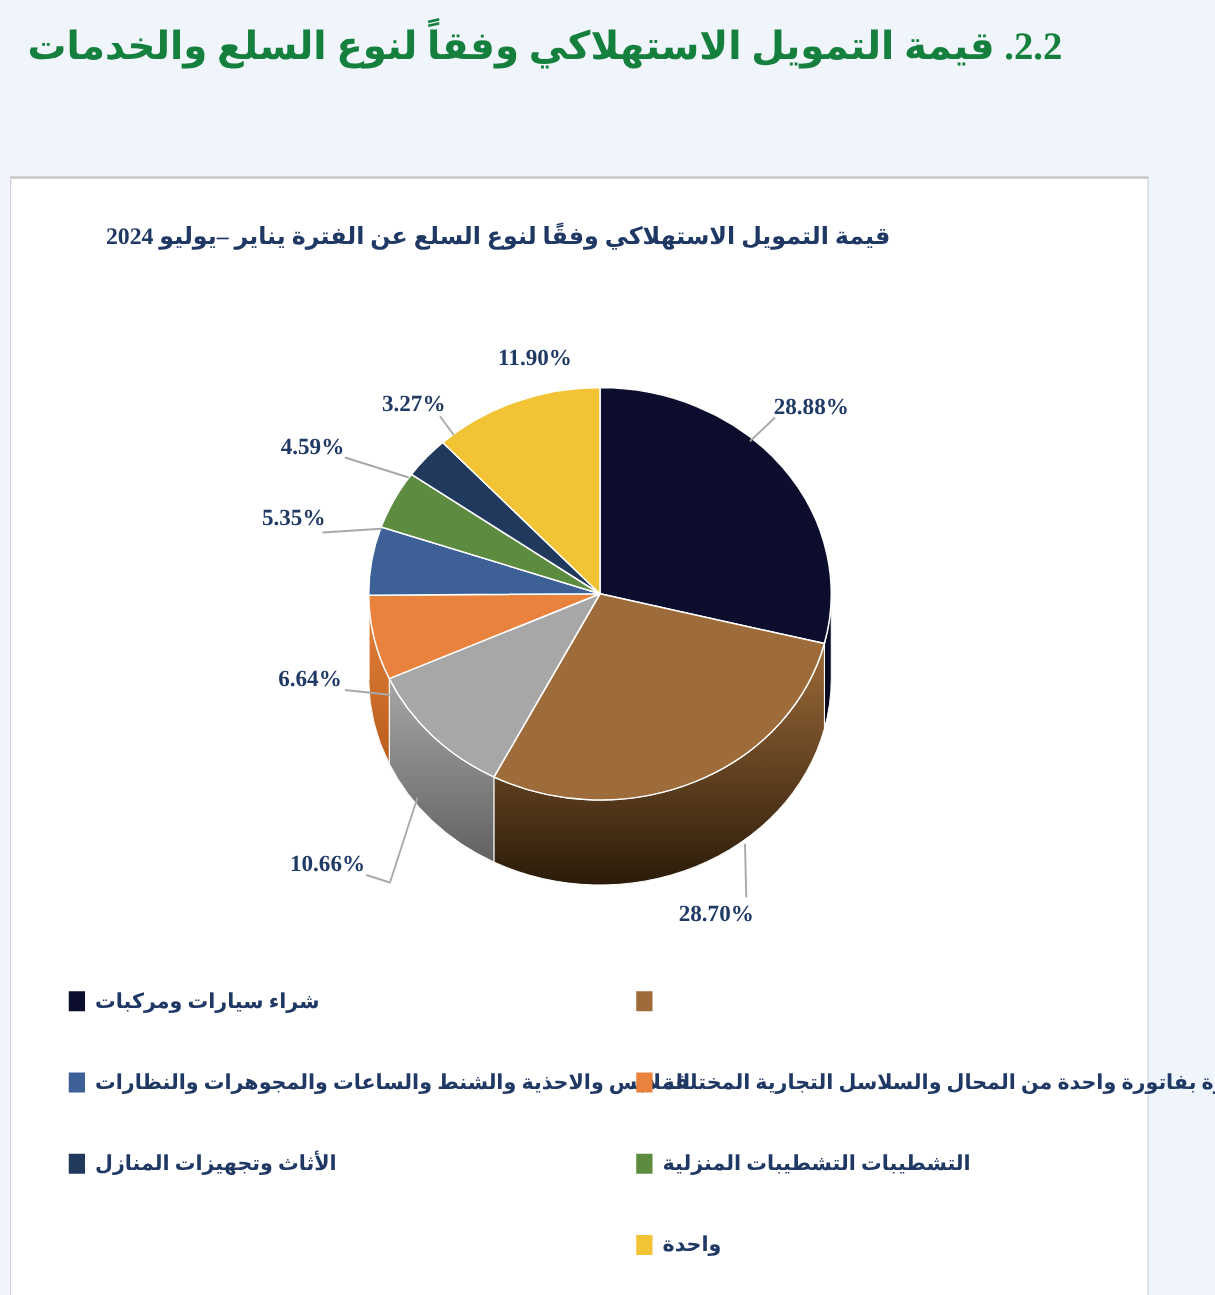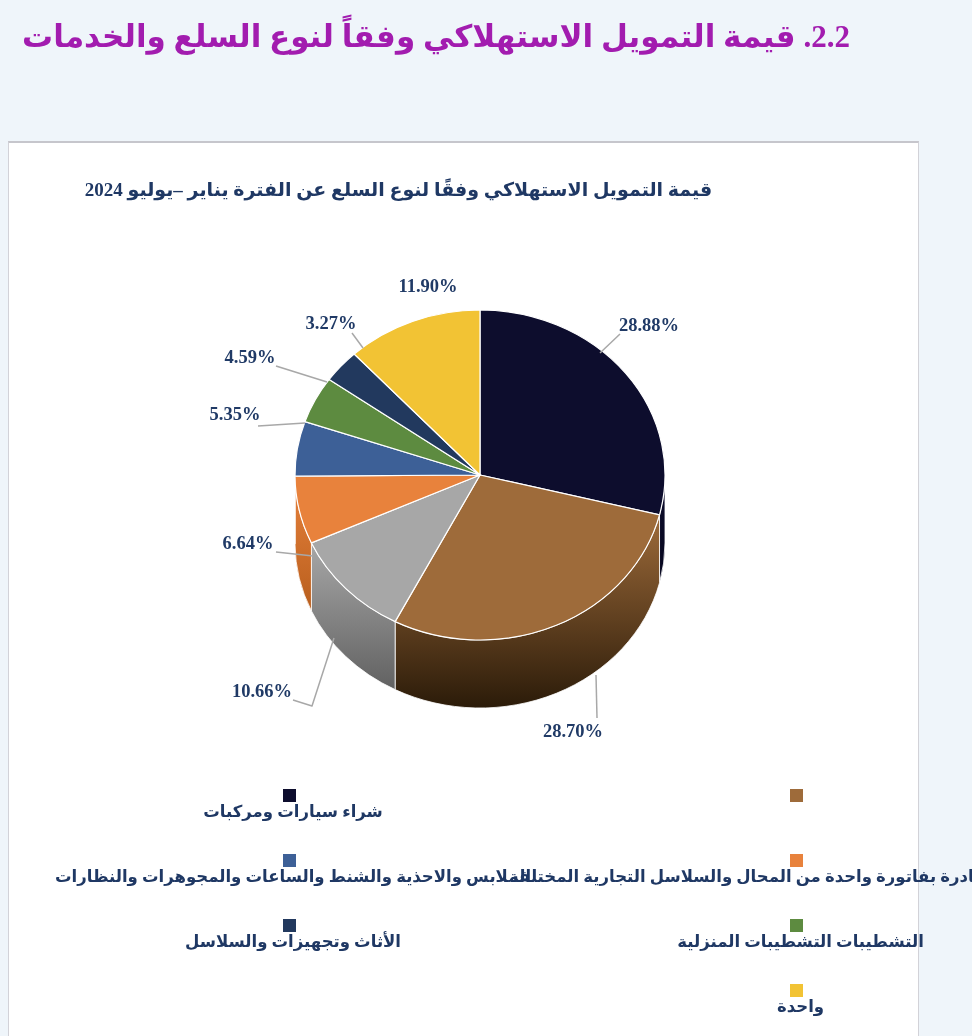--- a/index.html
+++ b/index.html
@@ -4,42 +4,42 @@
 <style>
   html,body{margin:0;padding:0;}
   body{
     width:972px;height:1036px;position:relative;overflow:hidden;
     background:#EFF5FA;
     font-family:"Liberation Serif","DejaVu Sans",serif;
   }
   .page-title{
     position:absolute;left:0;top:10px;width:872px;
     text-align:center;direction:rtl;
-    color:#a21caf;font-weight:700;font-size:31px;line-height:1.72;
+    color:#15803d;font-weight:700;font-size:31px;line-height:1.72;
   }
   .chart-panel{
     position:absolute;left:8px;top:141px;width:909px;height:900px;
     background:#FFFFFF;
     border:1px solid #D2D2D8;border-top:2px solid #C6C6CC;
   }
   .chart-title{
     position:absolute;left:8px;top:178px;width:781px;
     text-align:center;direction:rtl;
     color:#1F3864;font-weight:700;font-size:19px;
   }
   #pie-svg{position:absolute;left:0;top:0;pointer-events:none;}
   .pct-label{
     font-family:"Liberation Serif","DejaVu Serif",serif;
     font-size:18.5px;font-weight:600;fill:#203A66;
   }
   .legend-col{position:absolute;display:flex;flex-direction:column;}
   #legend-left{left:55px;top:789px;}
   #legend-right{left:509px;top:789px;}
   .legend-item{
-    display:flex;align-items:center;height:24px;margin-bottom:41px;flex-direction:column;
+    display:flex;align-items:center;height:24px;margin-bottom:41px;
   }
   .legend-swatch{
     width:13px;height:16px;flex:0 0 13px;margin-right:8px;display:inline-block;
   }
   .legend-label{
     direction:rtl;unicode-bidi:plaintext;
     color:#1F3864;font-weight:700;font-size:16.5px;white-space:nowrap;
     font-family:"Liberation Serif","DejaVu Sans",serif;
   }
 </style>
@@ -111,21 +111,21 @@
     <div class="legend-item">
       <span class="legend-swatch" style="background: rgb(13, 13, 45);"></span>
       <span class="legend-label">شراء سيارات ومركبات</span>
     </div>
     <div class="legend-item">
       <span class="legend-swatch" style="background: rgb(61, 96, 151);"></span>
       <span class="legend-label">الملابس والاحذية والشنط والساعات والمجوهرات والنظارات</span>
     </div>
     <div class="legend-item">
       <span class="legend-swatch" style="background: rgb(34, 57, 94);"></span>
-      <span class="legend-label">الأثاث وتجهيزات والسلاسل</span>
+      <span class="legend-label">الأثاث وتجهيزات المنازل</span>
     </div>
   </div>
 <div id="legend-right" class="legend-col">
     <div class="legend-item">
       <span class="legend-swatch" style="background: rgb(158, 107, 58);"></span>
     </div>
     <div class="legend-item">
       <span class="legend-swatch" style="background: rgb(232, 130, 60);"></span>
       <span class="legend-label">المشتريات الصادرة بفاتورة واحدة من المحال والسلاسل التجارية المختلفة</span>
     </div>

